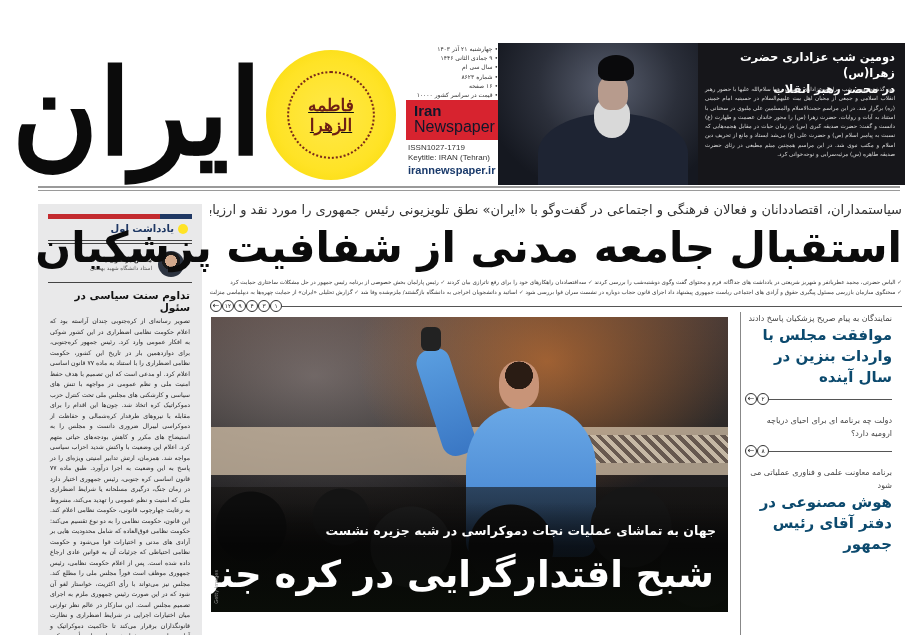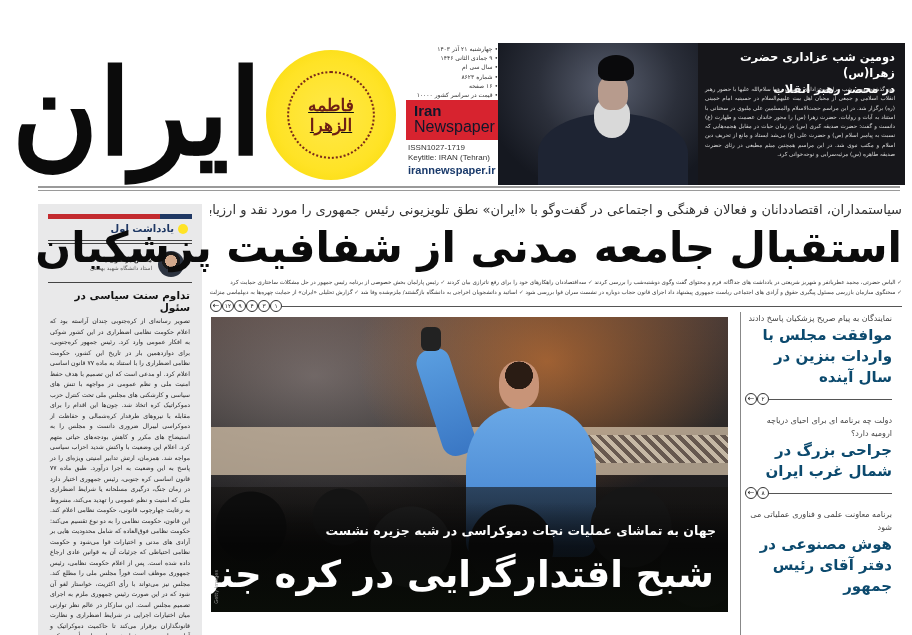--- a/index.html
+++ b/index.html
@@ -198,21 +198,20 @@
     <div class="right-kicker">نمایندگان به پیام صریح پزشکیان پاسخ دادند</div>
     <div class="right-title">موافقت مجلس با واردات بنزین در سال آینده</div>
     <div class="right-ref">
       <span class="pill arrow">←</span>
       <span class="pill">۲</span>
       <span class="line"></span>
     </div>
   </div>
   <div class="right-story">
     <div class="right-kicker">دولت چه برنامه ای برای احیای دریاچه ارومیه دارد؟</div>
-    <div class="right-title">جراحی بزرگ در شمال غرب ایران</div>
     <div class="right-ref">
       <span class="pill arrow">←</span>
       <span class="pill">۸</span>
       <span class="line"></span>
     </div>
   </div>
   <div class="right-story">
     <div class="right-kicker">برنامه معاونت علمی و فناوری عملیاتی می شود</div>
     <div class="right-title">هوش مصنوعی در دفتر آقای رئیس جمهور</div>
   </div>

